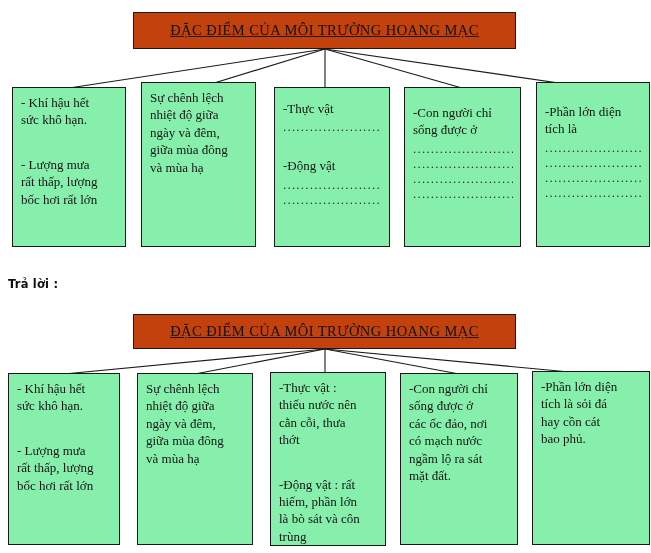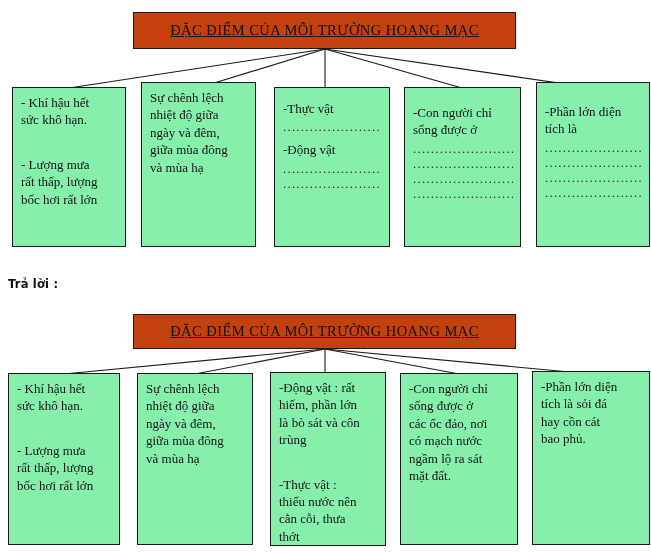--- a/index.html
+++ b/index.html
@@ -132,21 +132,21 @@
 và mùa hạ</p>
     </div>
   </div>
 
   <div class="leaf-box v-top" style="left:274px;top:87px;width:116px;height:160px;padding-top:12px;">
     <div class="leaf-inner">
       <p class="leaf-para">-Thực vật</p>
       <div class="dots-group">
         <span class="dots-line">...............................</span>
       </div>
-      <p class="leaf-para" style="margin-top:8px;">-Động vật</p>
+      <p class="leaf-para" style="margin-top:24px;">-Động vật</p>
       <div class="dots-group">
         <span class="dots-line">...............................</span>
         <span class="dots-line">...............................</span>
       </div>
     </div>
   </div>
 
   <div class="leaf-box v-top" style="left:404px;top:87px;width:117px;height:160px;padding-top:16px;">
     <div class="leaf-inner">
       <p class="leaf-para">-Con người chỉ
@@ -205,28 +205,28 @@
       <p class="leaf-para">Sự chênh lệch
 nhiệt độ giữa
 ngày và đêm,
 giữa mùa đông
 và mùa hạ</p>
     </div>
   </div>
 
   <div class="leaf-box v-top" style="left:270px;top:64px;width:116px;height:174px;padding-top:6px;">
     <div class="leaf-inner">
+      <p class="leaf-para">-Thực vật :
+thiếu nước nên
+cằn cỗi, thưa
+thớt</p>
       <p class="leaf-para">-Động vật : rất
 hiếm, phần lớn
 là bò sát và côn
 trùng</p>
-      <p class="leaf-para">-Thực vật :
-thiếu nước nên
-cằn cỗi, thưa
-thớt</p>
     </div>
   </div>
 
   <div class="leaf-box v-center" style="left:400px;top:65px;width:118px;height:172px;">
     <div class="leaf-inner">
       <p class="leaf-para">-Con người chỉ
 sống được ở
 các ốc đảo, nơi
 có mạch nước
 ngầm lộ ra sát

